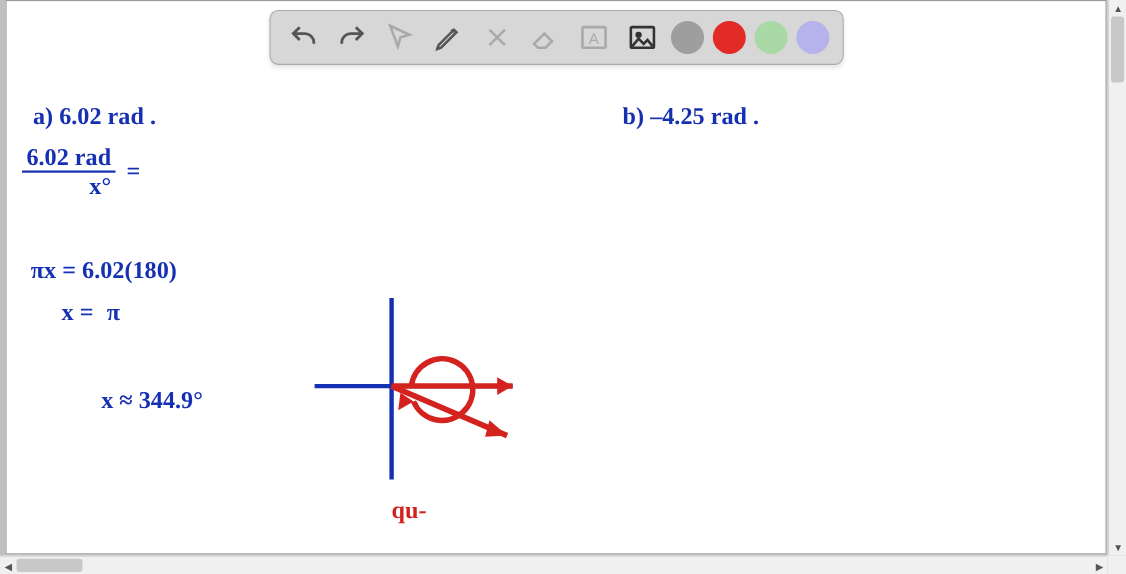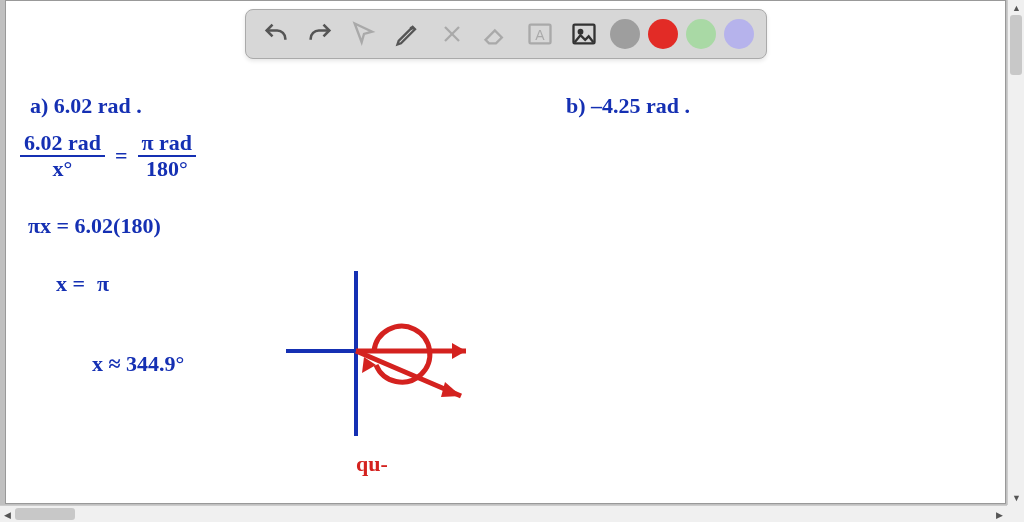--- a/index.html
+++ b/index.html
@@ -53,21 +53,21 @@
     }
     .handwriting {
       position: absolute;
       font-family: 'Comic Sans MS', 'Segoe Script', cursive;
       font-weight: bold;
       font-size: 22px;
       white-space: nowrap;
     }
     .blue { color: #1530b3; }
     .red { color: #d4221f; }
-    .frac { display: inline-block; text-align: center; vertical-align: middle; }
+    .frac { display: inline-block; text-align: right; vertical-align: middle; }
     .frac .num { display:block; border-bottom: 2.5px solid currentColor; padding: 0 4px; line-height: 1.1; }
     .frac .den { display:block; padding: 0 4px; line-height: 1.1; }
     .scrollbar-v {
       position: absolute;
       top: 0;
       right: 0;
       width: 17px;
       height: calc(100% - 17px);
       background: #f0f0f0;
       border-left: 1px solid #ccc;
@@ -176,27 +176,23 @@
 
   <div class="handwriting blue" style="top:92px; left:24px;">a) 6.02 rad .</div>
   <div class="handwriting blue" style="top:92px; left:560px;">b) –4.25 rad .</div>
 
   <div class="handwriting blue" style="top:130px; left:14px; display:flex; align-items:center; gap:10px;">
     <span class="frac">
       <span class="num">6.02 rad</span>
       <span class="den">x°</span>
     </span>
     <span>=</span>
-    <span class="frac">
-      <span class="num">π rad</span>
-      <span class="den">180°</span>
-    </span>
   </div>
 
-  <div class="handwriting blue" style="top:212px; left:22px;">πx = 6.02(180)</div>
+  <div class="handwriting blue" style="top:232px; left:22px;">πx = 6.02(180)</div>
 
   <div class="handwriting blue" style="top:270px; left:50px; display:flex; align-items:center; gap:8px;">
     <span>x =</span>
     <span class="frac">
       <span class="den">π</span>
     </span>
   </div>
 
   <div class="handwriting blue" style="top:350px; left:50px;margin-left:36px;">x ≈ 344.9°</div>
 

